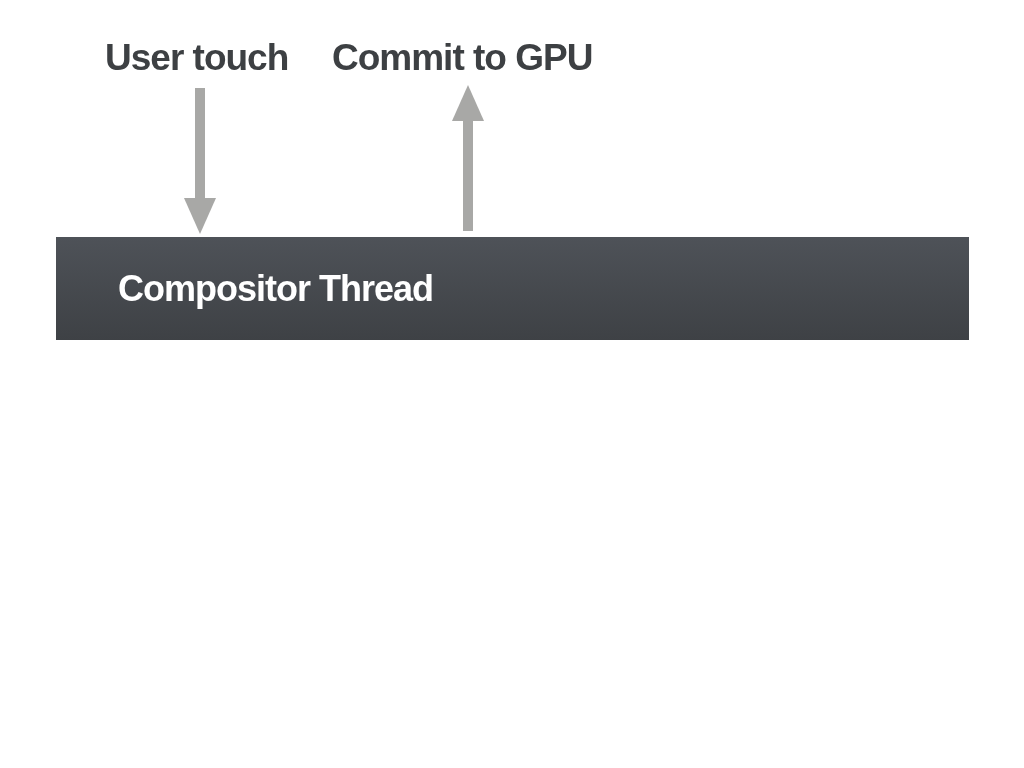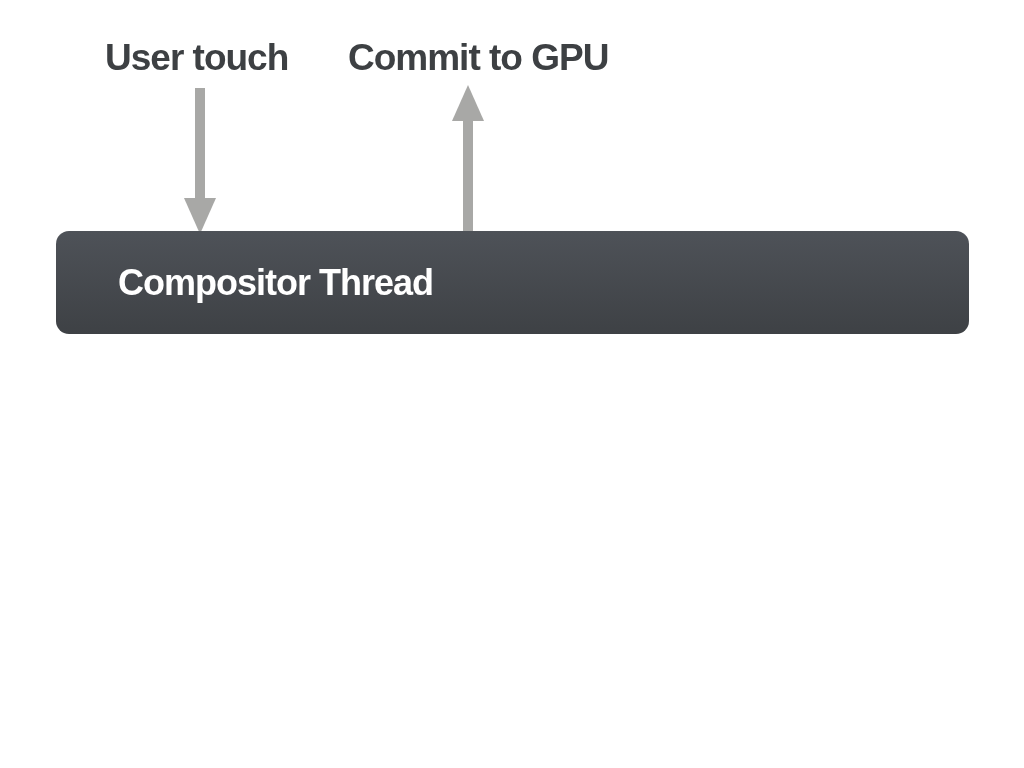--- a/index.html
+++ b/index.html
@@ -19,21 +19,21 @@
     position: absolute;
     top: 38px;
     font-size: 37px;
     font-weight: bold;
     letter-spacing: -1px;
     line-height: 1.1;
     color: var(--label-color, #3d4043);
     white-space: nowrap;
   }
   .top-label.user-touch  { left: 105px; }
-  .top-label.commit-gpu  { left: 332px; margin-left: 16px; }
+  .top-label.commit-gpu  { left: 332px; }
 
   .arrow {
     position: absolute;
     display: block;
   }
   .arrow.down { left: 183px; top: 88px; }
   .arrow.up   { left: 451px; top: 85px; }
 
   .thread-bar {
     position: absolute;
@@ -44,24 +44,23 @@
     box-sizing: border-box;
     padding-left: 62px;
   }
   .thread-bar .bar-label {
     font-size: 36px;
     font-weight: bold;
     letter-spacing: -1px;
     white-space: nowrap;
   }
   .compositor-bar {
-    top: 231px;
+    top: 237px;
     height: 103px;
     background: linear-gradient(to bottom, var(--comp-top, #4e5258), var(--comp-bottom, #3e4145));
-    border-radius: 13px;
   }
   .compositor-bar .bar-label { color: var(--comp-text, #ffffff); }
   .main-bar {
     top: 552px;
     height: 102px;
     background: linear-gradient(to bottom, var(--main-top, #d7d9da), var(--main-bottom, #b1b4b6));
     border-bottom: 1px solid #a5a8aa;
   }
   .main-bar .bar-label { color: var(--main-text, #3d4043); }
 </style>

